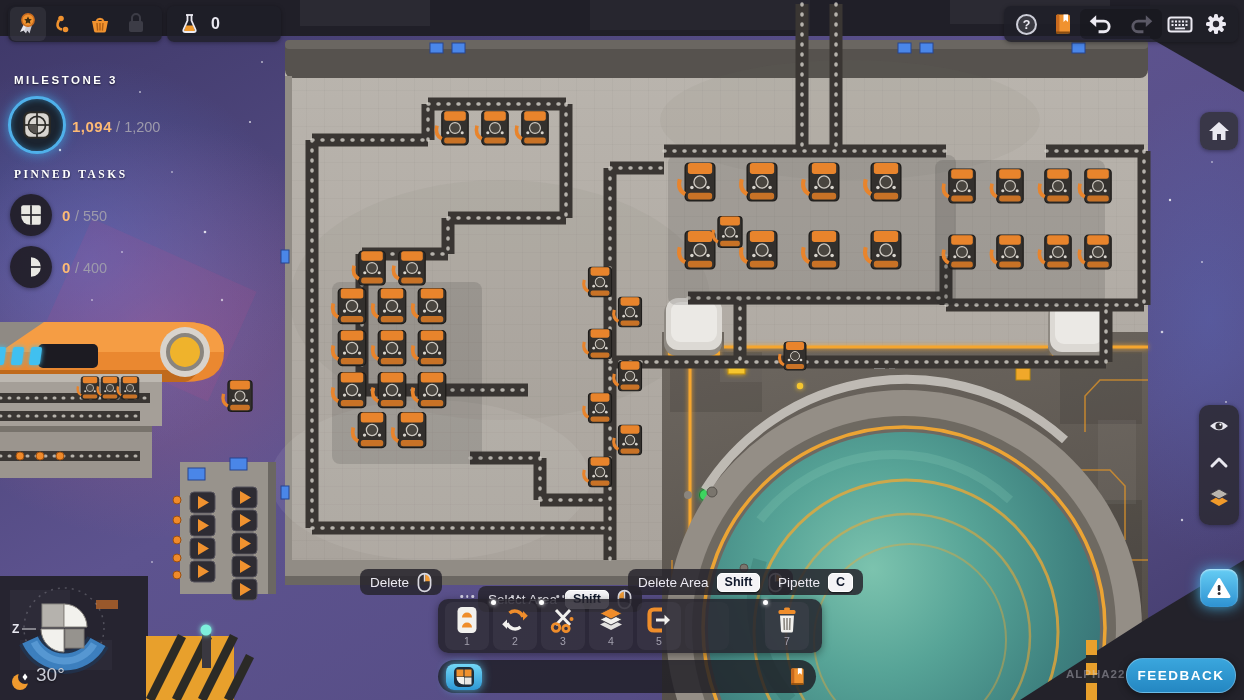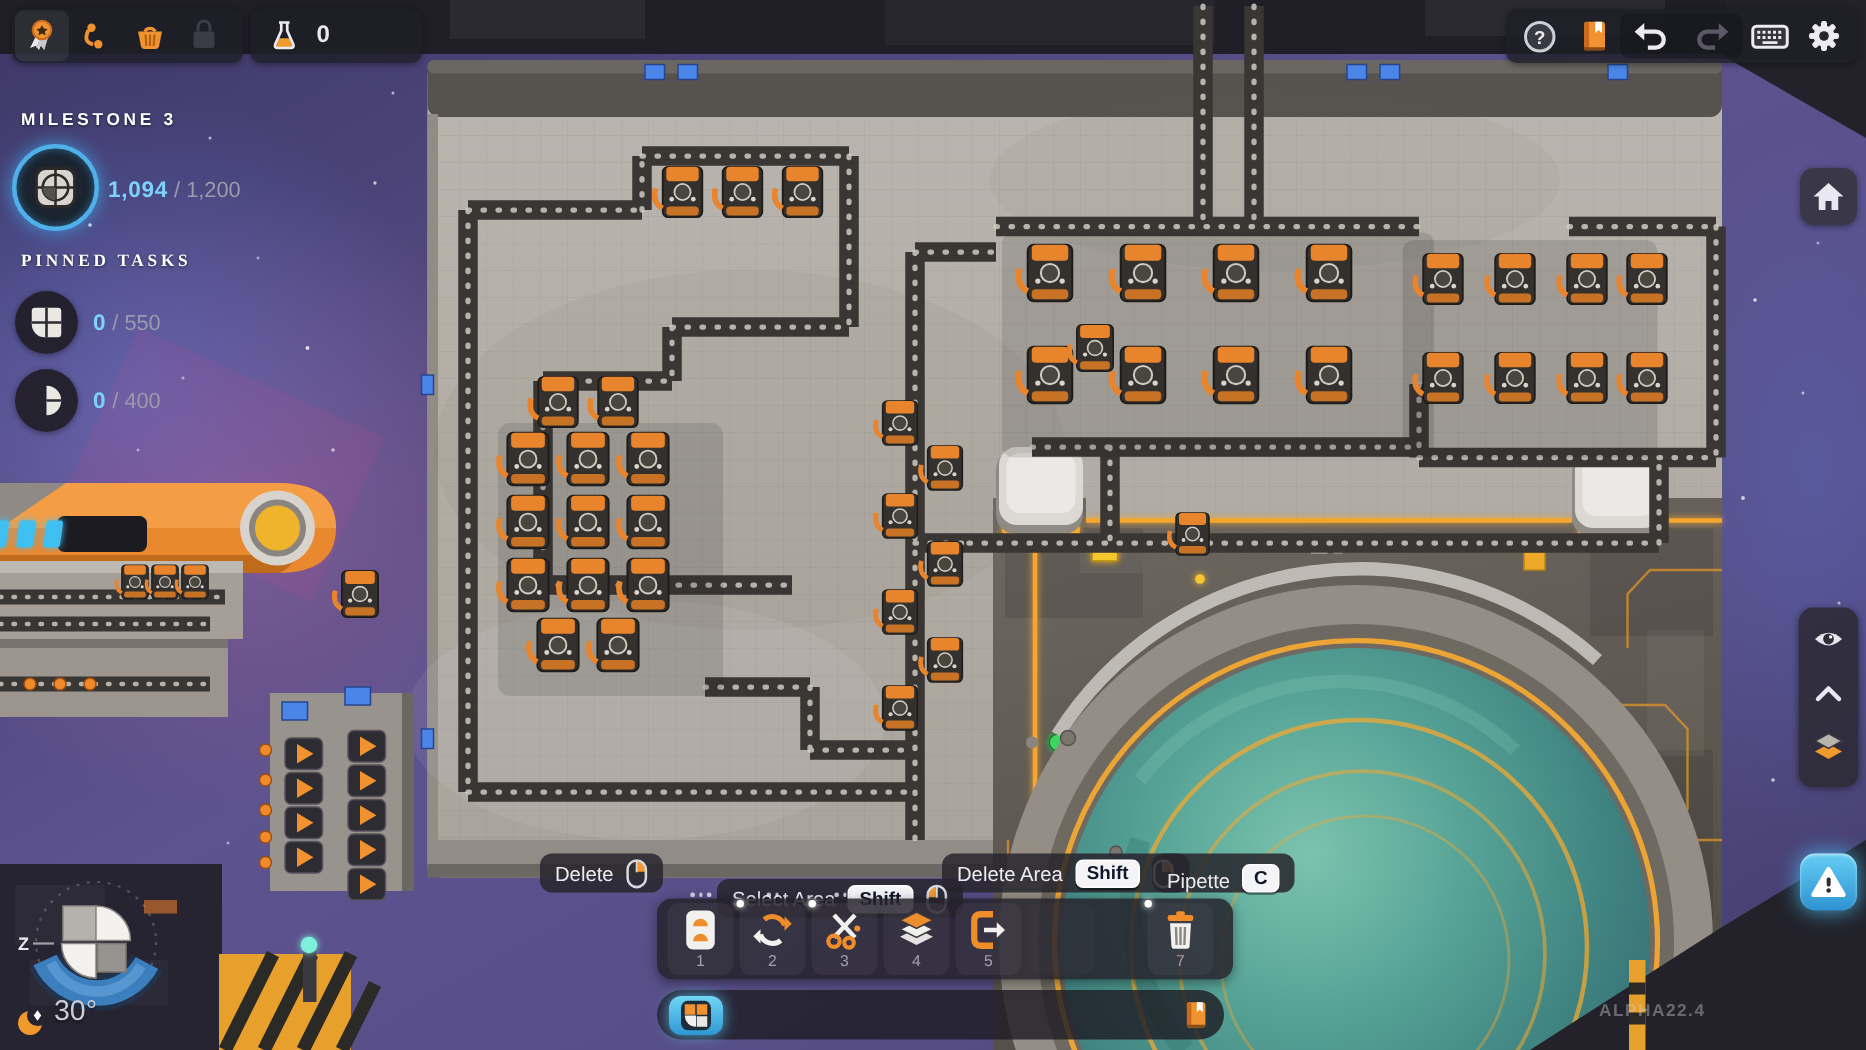--- a/index.html
+++ b/index.html
@@ -17,21 +17,21 @@
   .sechead{position:absolute;color:#fff;font-size:11.5px;font-weight:bold;
            letter-spacing:2.5px;text-shadow:0 1px 2px rgba(0,0,0,.6);}
   .ring{position:absolute;width:52px;height:52px;border-radius:50%;
         background:#1b2430;border:3px solid #4fb0ea;
         box-shadow:0 0 12px rgba(64,170,235,.8),inset 0 0 6px rgba(64,170,235,.5);
         display:flex;align-items:center;justify-content:center;}
   .taskcircle{position:absolute;width:42px;height:42px;border-radius:50%;
         background:rgba(30,26,32,.88);display:flex;align-items:center;justify-content:center;
         box-shadow:0 1px 4px rgba(0,0,0,.4);}
   .prog{position:absolute;font-size:14.5px;color:#9d9aab;white-space:nowrap;}
-  .prog b{color:#7dd3fc;font-size:15px;letter-spacing:.5px;}
+  .prog b{color:#fdba74;font-size:15px;letter-spacing:.5px;}
 
   .sqbtn{position:absolute;width:38px;height:38px;border-radius:9px;
          background:rgba(52,50,60,.85);display:flex;align-items:center;justify-content:center;
          box-shadow:0 1px 4px rgba(0,0,0,.4);}
   .sidepanel{position:absolute;width:40px;border-radius:10px;background:rgba(44,42,52,.88);
          display:flex;flex-direction:column;align-items:center;padding:4px 0;gap:2px;
          box-shadow:0 1px 5px rgba(0,0,0,.4);}
   .alertbtn{position:absolute;width:38px;height:38px;border-radius:10px;
          background:linear-gradient(#66cdf4,#2e92d2);
          box-shadow:0 0 14px rgba(70,185,238,.9),inset 0 1px 2px rgba(255,255,255,.6);
@@ -634,21 +634,21 @@
 <div class="hint" style="left:628px;">
   <span>Delete Area</span>
   <span class="key">Shift</span>
   <svg class="mouse" width="15" height="21" viewBox="0 0 16 22" data-side="right">
     <path class="mq mL" d="M7.3 2.6 H6 A4.8 4.8 0 0 0 1.7 7.2 V9.6 H7.3 Z" fill="#f19a33"></path>
     <path class="mq mR" d="M8.7 2.6 H10 A4.8 4.8 0 0 1 14.3 7.2 V9.6 H8.7 Z" fill="#f19a33"></path>
     <rect x="1.5" y="1.5" width="13" height="19" rx="6.5" fill="none" stroke="#d9d8df" stroke-width="1.8"></rect>
     <line x1="8" y1="2" x2="8" y2="10" stroke="#d9d8df" stroke-width="1.5"></line>
   </svg>
 </div>
-<div class="hint" style="left:768px;align-items:flex-end;">
+<div class="hint" style="left:768px;">
   <span>Pipette</span>
   <span class="key">C</span>
 </div>
 
 <div class="hotbar">
   <div class="slot">
     <div class="vdots">
           <i></i>
           <i></i>
           <i></i>
@@ -779,14 +779,15 @@
           <rect width="22" height="22" fill="#fff"></rect>
           <circle cx="15" cy="7" r="7" fill="#000"></circle>
         </mask>
       </defs>
   <circle cx="10" cy="12" r="8" fill="#f09a2e" mask="url(#cmask)"></circle>
   <polygon points="15,3.5 17.5,7 15,10.5 12.5,7" fill="#fff"></polygon>
 </svg>
 <div class="compass-angle">30°</div>
 
 <div class="alpha">ALPHA22.4</div>
+<div class="feedback">FEEDBACK</div>
 
 </div>
 
 </body></html>

